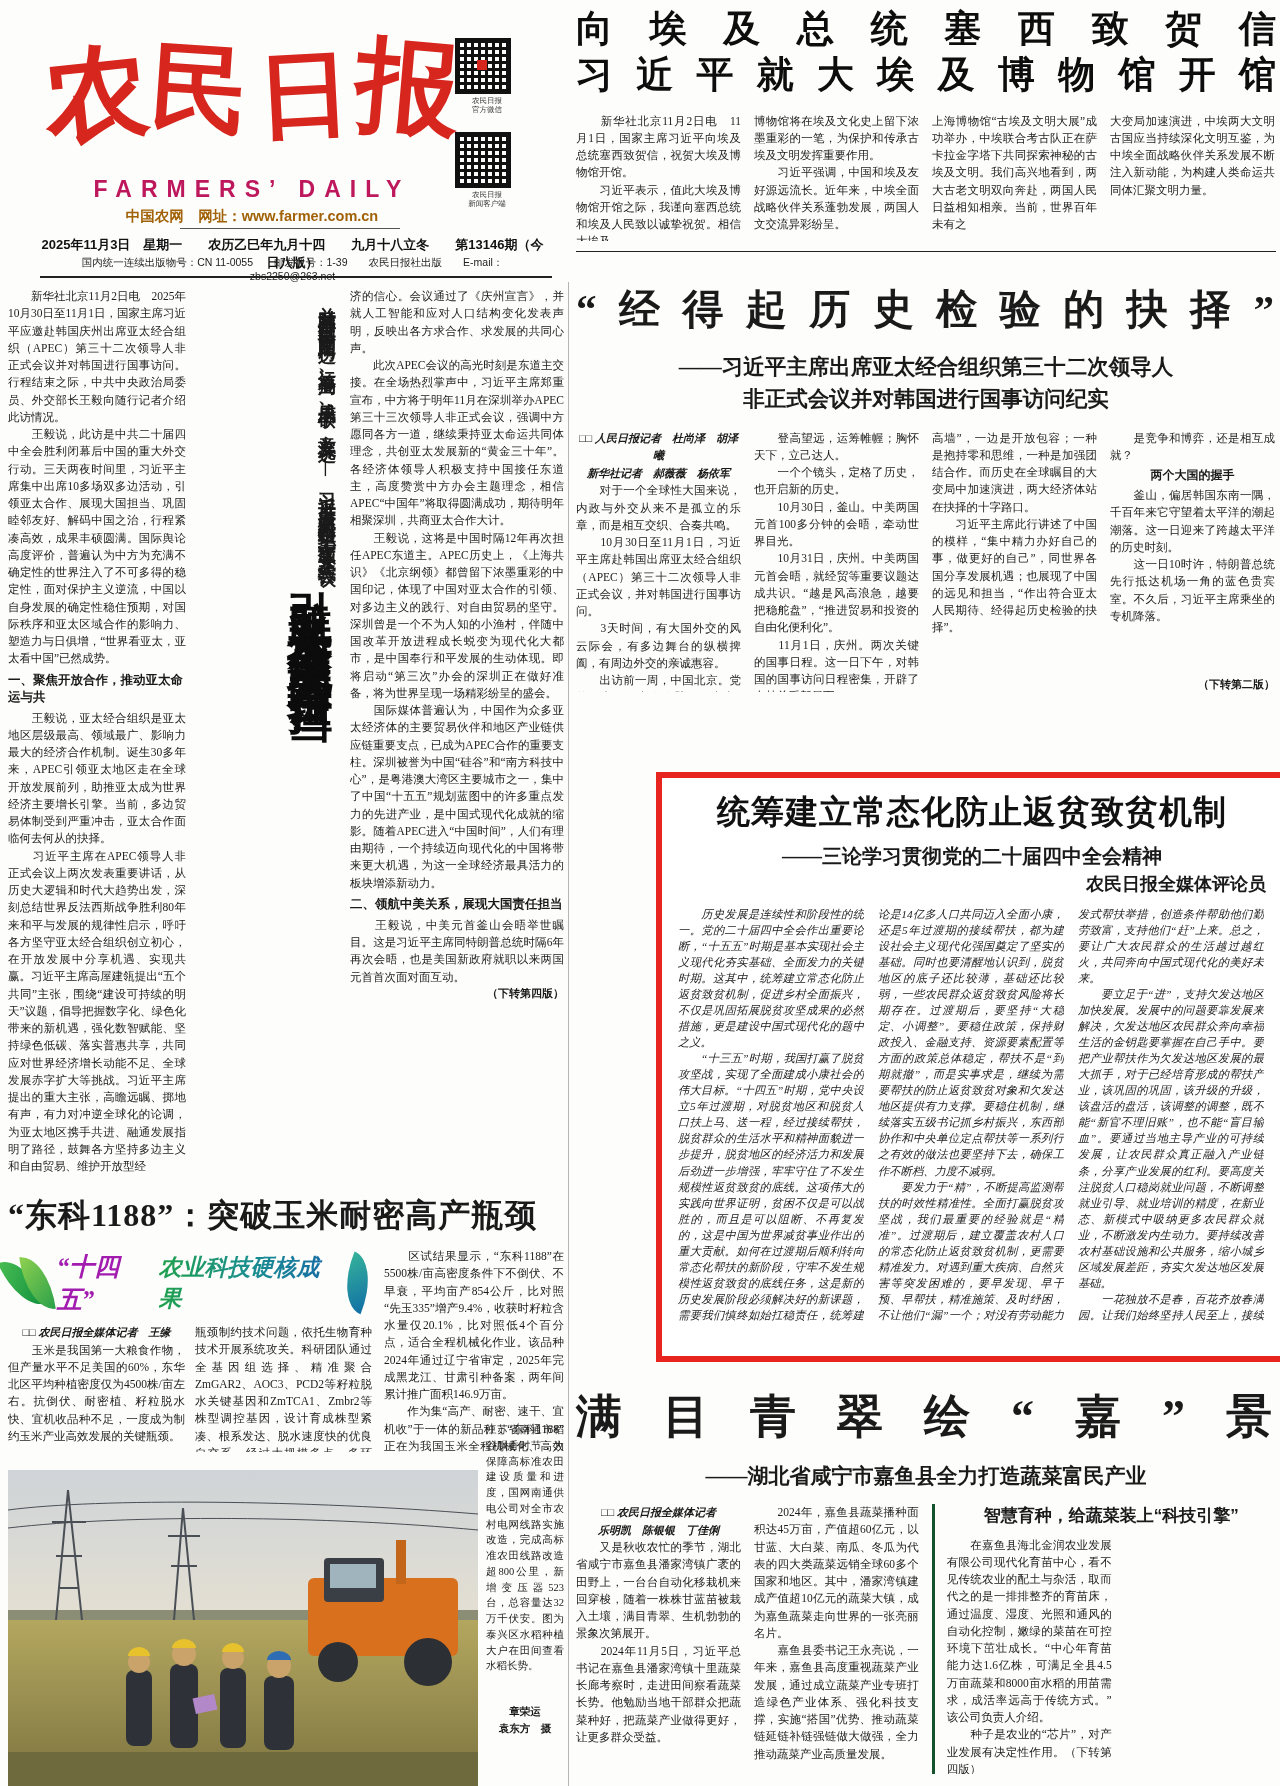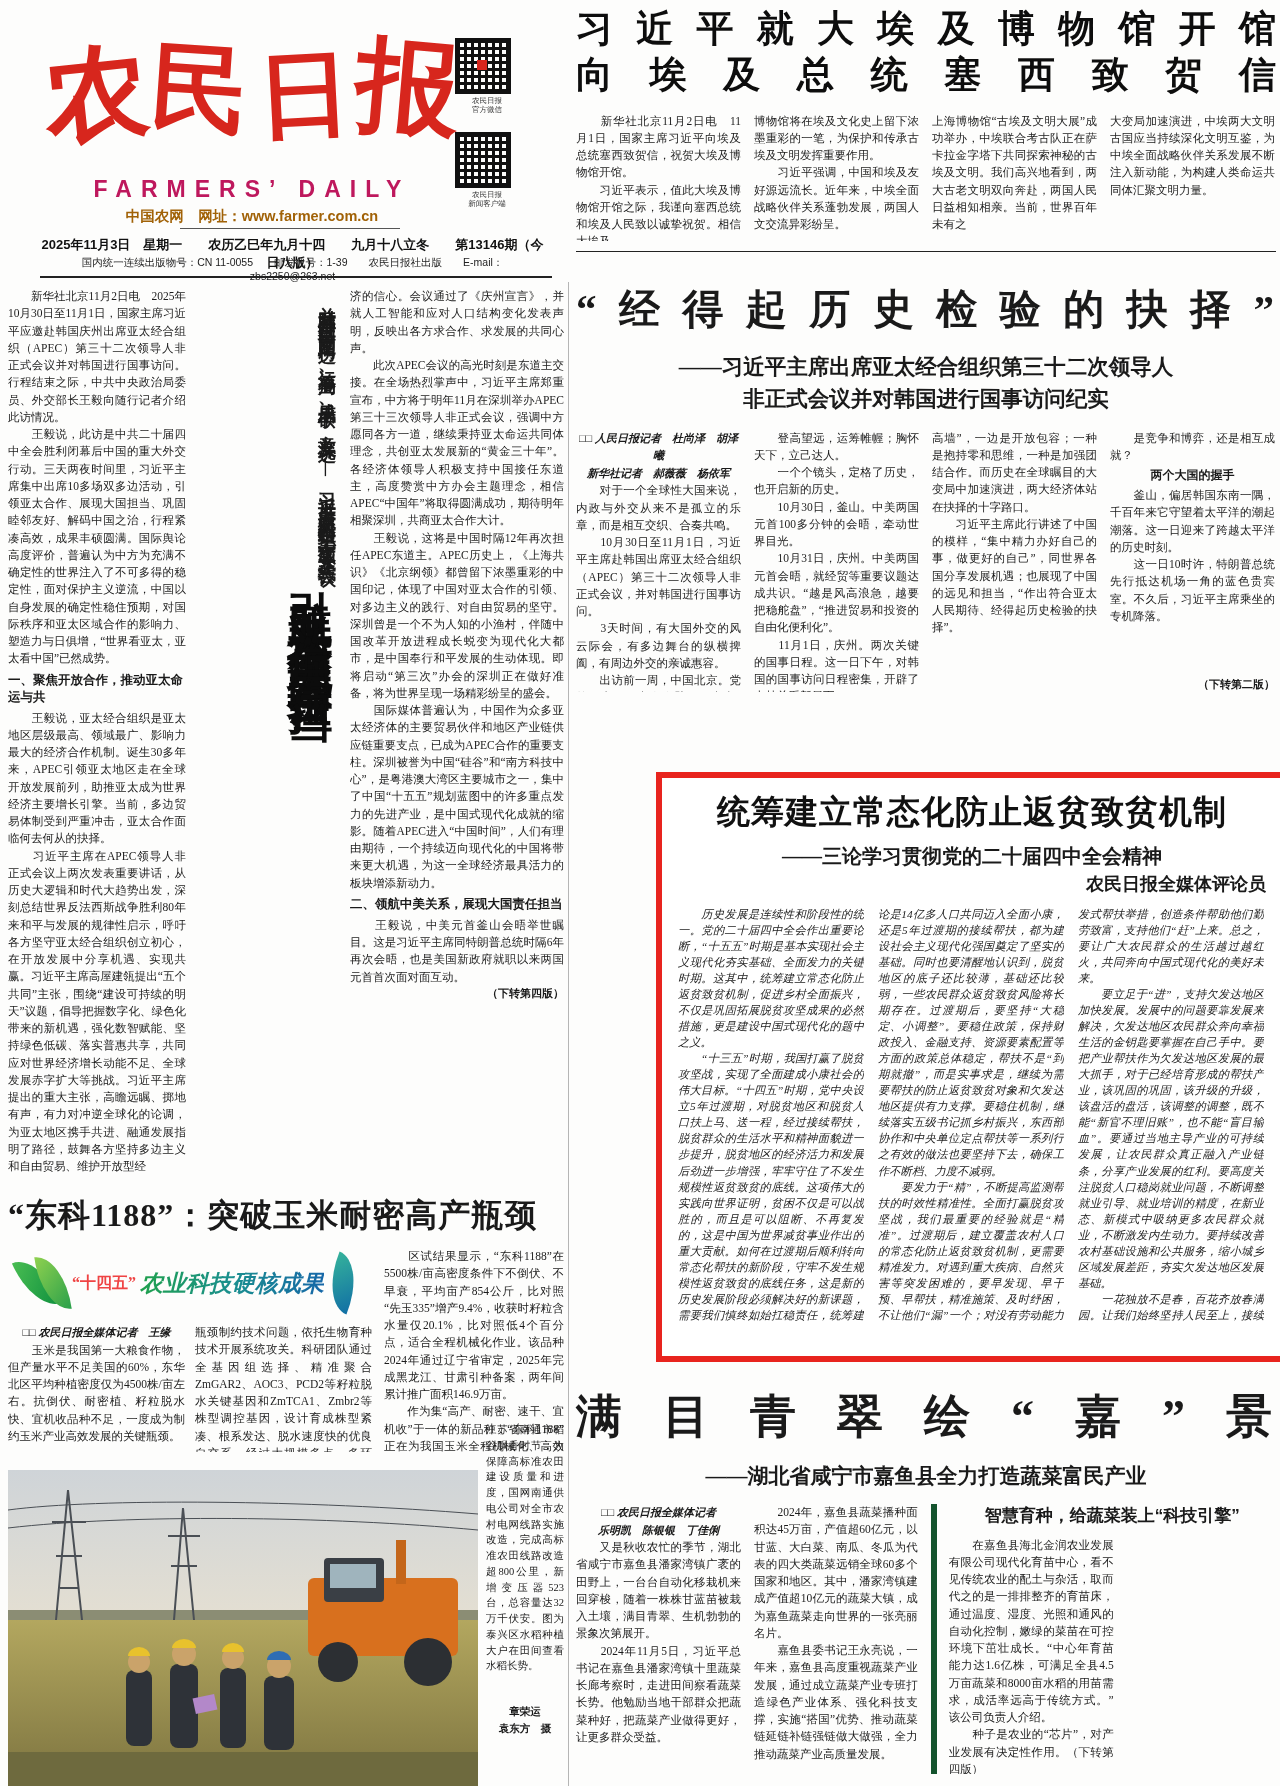--- a/index.html
+++ b/index.html
@@ -79,21 +79,21 @@
   
   .dongke{left:8px;top:1194px;width:556px;}
   .dongke .h{font-size:32px;font-weight:600;text-align:left;letter-spacing:1px;}
   .dongke .row{display:flex;gap:12px;margin-top:10px;}
   .dongke .left{width:364px;}
   .logo{display:flex;align-items:center;justify-content:center;height:70px;gap:4px;}
   .leaf{width:30px;height:56px;border-radius:0 100% 0 100%;}
   .leaf.a{background:linear-gradient(135deg,#49bd52,#0e8f3e);transform:rotate(-24deg);}
   .leaf.b{background:linear-gradient(135deg,#8fd14f,#2aa04a);transform:rotate(-8deg);margin-left:-18px;}
   .leaf.c{background:linear-gradient(135deg,#35b29b,#116fa5);transform:rotate(22deg);}
-  .logo .q{font-size:16px;font-weight:900;color:#ef4444;}
+  .logo .q{font-size:25px;font-weight:900;color:#a21caf;font-style:italic;}
   .logo .t{font-size:23px;font-weight:900;font-style:italic;
            background:linear-gradient(90deg,#1fa04c,#1a8f8f,#1667a8);
            -webkit-background-clip:text;background-clip:text;color:transparent;}
   .dongke .innercols{display:flex;gap:10px;margin-top:6px;}
   .dongke .innercols .coltxt{width:177px;height:128px;}
   .dongke .right{width:180px;}
   .dongke .right .coltxt{height:208px;}
 
   
   .photo{left:8px;top:1470px;width:470px;height:316px;background:#9aa08a;}
@@ -101,21 +101,21 @@
   .caption{left:486px;top:1422px;width:78px;height:316px;display:flex;flex-direction:column;}
   .caption .coltxt{font-size:10.5px;line-height:1.5;}
   .credit{font-size:10.5px;font-weight:bold;text-align:center;line-height:1.6;margin-top:auto;}
 
   
   .jiayu{left:576px;top:1386px;width:700px;}
   .jiayu .h{font-size:46px;font-weight:900;letter-spacing:4px;text-align:justify;text-align-last:justify;}
   .jiayu .sub{font-size:21px;font-weight:600;text-align:center;margin-top:14px;}
   .jiayu .cols{display:flex;gap:13px;margin-top:14px;}
   .jiayu .cols .coltxt{width:165px;height:270px;}
-  .sidebar{width:330px;border-left:6px solid #14532d;padding-left:12px;height:270px;overflow:hidden;}
+  .sidebar{width:330px;border-left:3px solid #14532d;padding-left:12px;height:270px;overflow:hidden;}
   .sidebar .st{font-size:17px;font-weight:bold;text-align:center;line-height:1.45;
                font-family:"Liberation Sans","DejaVu Sans",sans-serif;}
   .sidebar .coltxt{width:100%;height:218px;margin-top:8px;}
 
   .vrule{left:568px;top:282px;width:1px;height:1504px;background:#b5b5b5;}
 </style>
 </head>
 <body>
 
 <div class="page">
@@ -142,22 +142,22 @@
     <div class="qr-label pre sans">农民日报
 官方微信</div>
   </div>
   <div class="abs" id="qr2">
     <div class="qr-box"></div>
     <div class="qr-label pre sans">农民日报
 新闻客户端</div>
   </div>
 
   <div class="abs egypt">
+    <div class="h sans">向埃及总统塞西致贺信</div>
     <div class="h sans">习近平就大埃及博物馆开馆</div>
-    <div class="h sans">向埃及总统塞西致贺信</div>
     <div class="cols">
       <div class="coltxt pre jtxt">　　新华社北京11月2日电　11月1日，国家主席习近平向埃及总统塞西致贺信，祝贺大埃及博物馆开馆。
 　　习近平表示，值此大埃及博物馆开馆之际，我谨向塞西总统和埃及人民致以诚挚祝贺。相信大埃及</div>
       <div class="coltxt pre jtxt">博物馆将在埃及文化史上留下浓墨重彩的一笔，为保护和传承古埃及文明发挥重要作用。
 　　习近平强调，中国和埃及友好源远流长。近年来，中埃全面战略伙伴关系蓬勃发展，两国人文交流异彩纷呈。</div>
       <div class="coltxt pre jtxt">上海博物馆“古埃及文明大展”成功举办，中埃联合考古队正在萨卡拉金字塔下共同探索神秘的古埃及文明。我们高兴地看到，两大古老文明双向奔赴，两国人民日益相知相亲。当前，世界百年未有之</div>
       <div class="coltxt pre jtxt">大变局加速演进，中埃两大文明古国应当持续深化文明互鉴，为中埃全面战略伙伴关系发展不断注入新动能，为构建人类命运共同体汇聚文明力量。</div>
     </div>
   </div>
 

